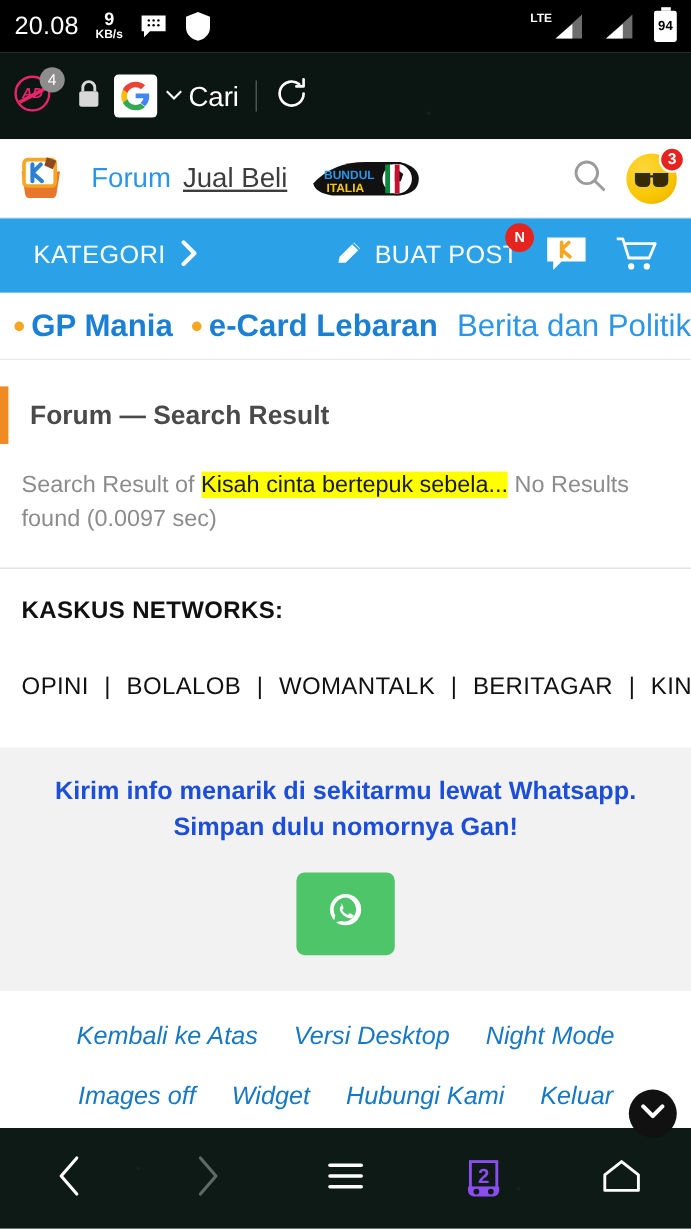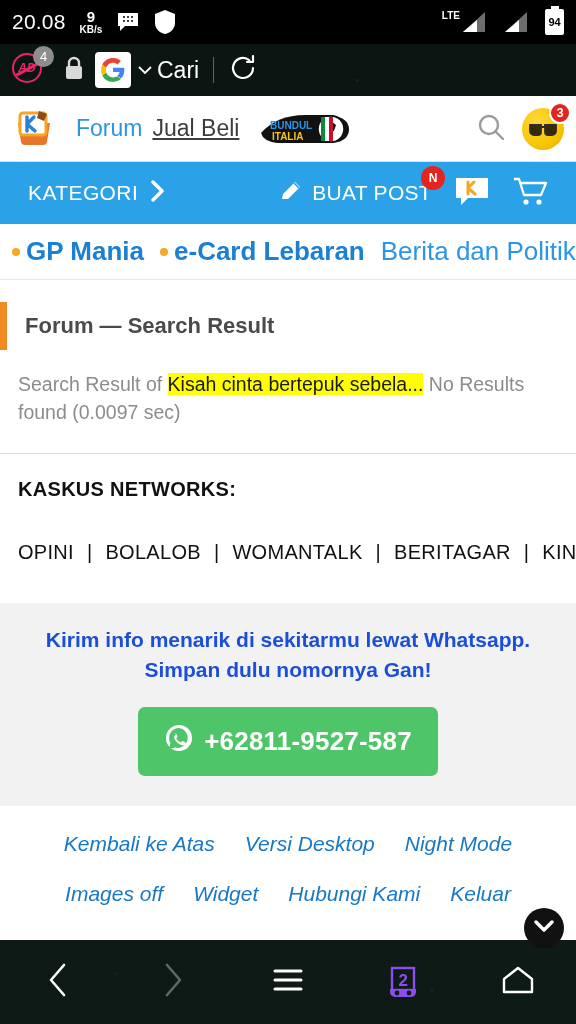--- a/index.html
+++ b/index.html
@@ -29,21 +29,21 @@
     position: relative; display: flex; align-items: center; justify-content: center;
     background: #fff; color: #000; font-size: 11px; font-weight: bold;
   }
   .batt::before {
     content: ""; position: absolute; top: -5px; left: 50%; transform: translateX(-50%);
     width: 8px; height: 3px; background: #fff;
   }
 
   
   .addressbar {
-    height: 52px; background: #0b1512; color: #ffffff;
+    height: 72px; background: #0b1512; color: #ffffff;
     display: flex; align-items: center; padding: 0 12px; flex: 0 0 auto;
     background-image: radial-gradient(circle at 18% 30%, rgba(255,255,255,.05) 0 1px, transparent 2px),
                       radial-gradient(circle at 62% 70%, rgba(255,255,255,.05) 0 1px, transparent 2px);
   }
   .adblock { position: relative; width: 34px; height: 34px; flex: 0 0 auto; }
   .adblock-ring {
     width: 30px; height: 30px; border: 2.5px solid #e8256b; border-radius: 50%;
     color: #e8256b; font-size: 12px; font-weight: bold; font-style: italic;
     display: flex; align-items: center; justify-content: center; position: relative; overflow: hidden;
   }
@@ -381,21 +381,20 @@
       <div class="wa-line">Kirim info menarik di sekitarmu lewat Whatsapp.</div>
       <div class="wa-line">Simpan dulu nomornya Gan!</div>
       <span class="wa-btn">
         <span>
           <svg width="30" height="30" viewBox="0 0 30 30">
               <circle cx="15" cy="15" r="13" fill="#fff"></circle>
               <path d="M15 5a10 10 0 00-8.6 15L5 26l6.2-1.4A10 10 0 1015 5z" fill="#4ec569"></path>
               <path d="M11 10c.6 0 .9.1 1.2.8l1 2.3c.2.5.1.8-.2 1.2l-.6.7c-.2.2-.2.4 0 .7a9 9 0 004 3.6c.3.1.5.1.7-.1l.8-.9c.3-.4.6-.4 1-.2l2.2 1.1c.6.3.7.6.6 1.2-.2 1-1.3 1.9-2.5 2-1 .1-2.3-.3-4.4-1.6-2.7-1.7-4.4-4.3-4.6-5.7-.2-1.2.3-2.4 1-3.1.3-.3.6-.4 1-.4z" fill="#fff"></path>
             </svg>
         </span>
-        <span>+62811-9527-587</span>
       </span>
     </div>
 
     <div class="footerlinks">
       <div class="fl-row">
         <span class="fl">Kembali ke Atas</span>
         <span class="fl">Versi Desktop</span>
         <span class="fl">Night Mode</span>
       </div>
       <div class="fl-row">

